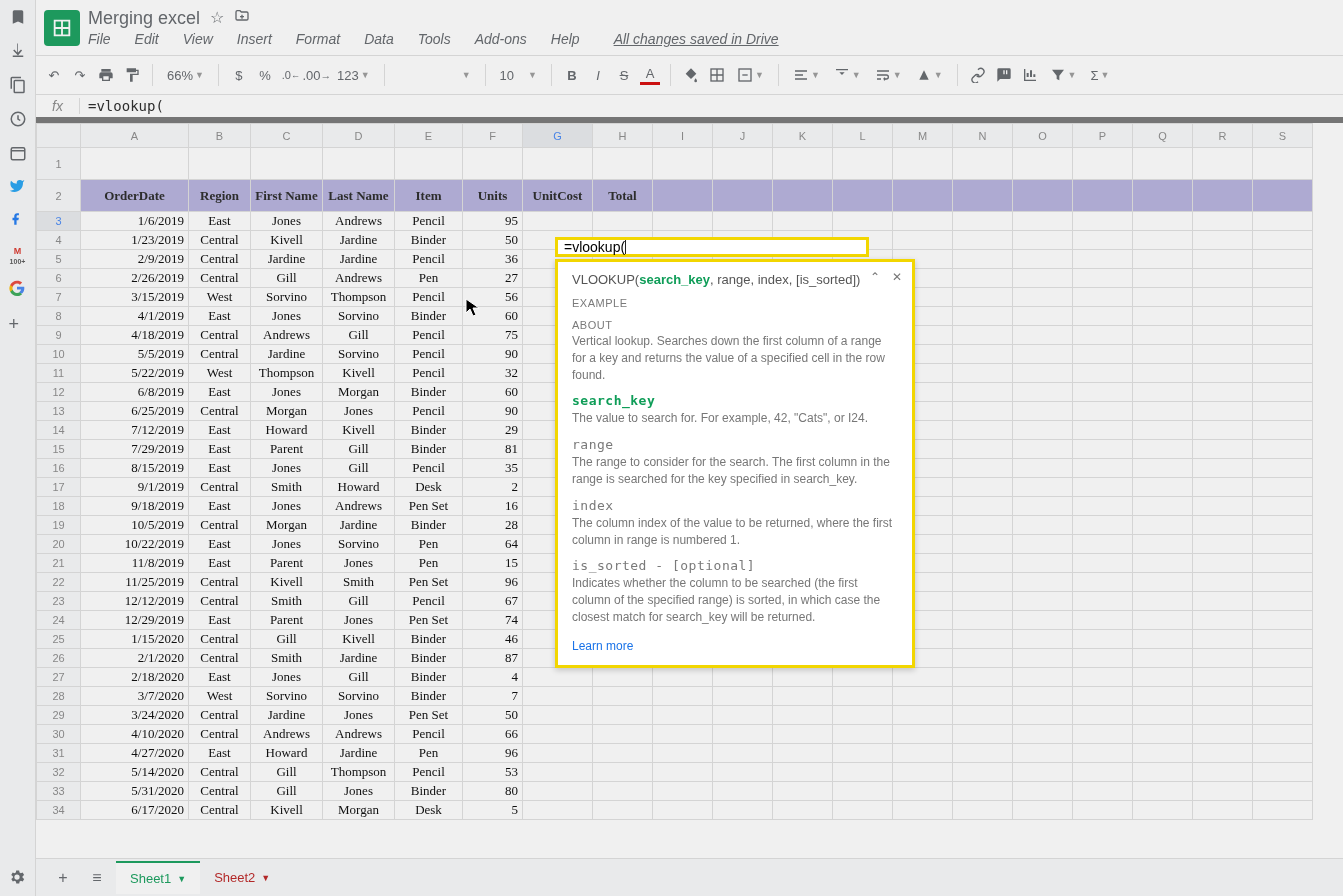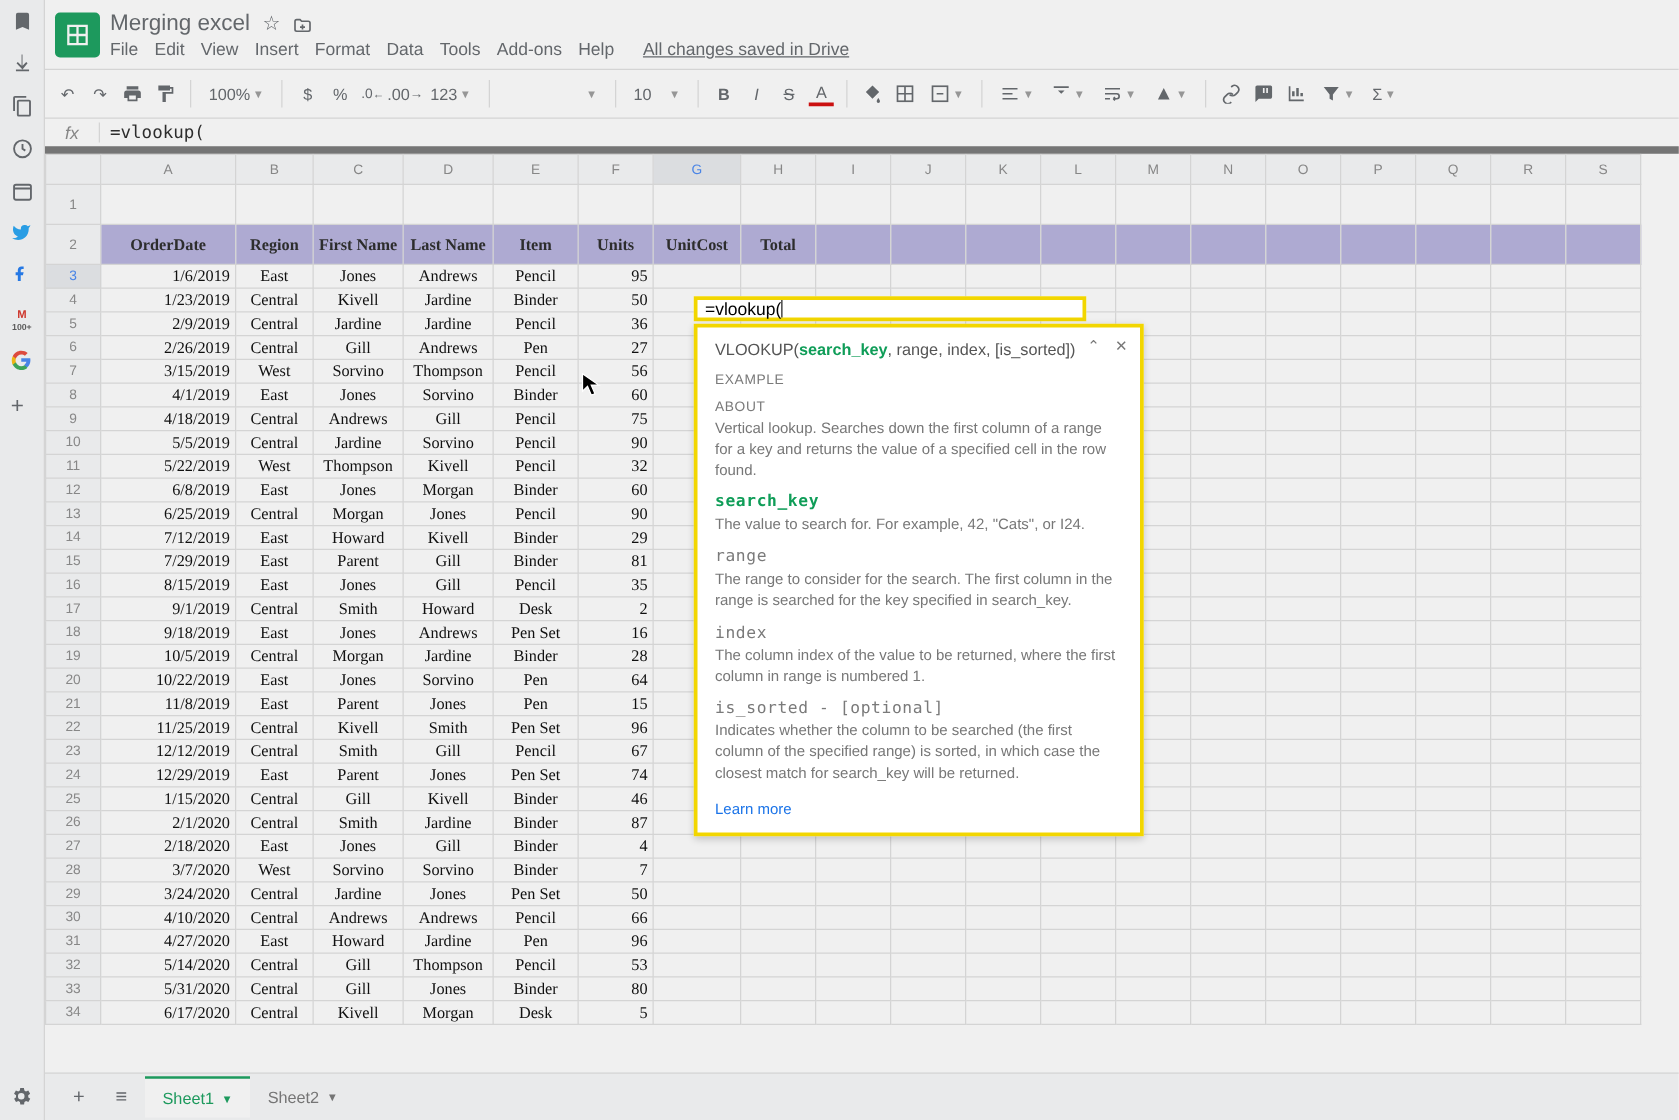--- a/index.html
+++ b/index.html
@@ -3,24 +3,24 @@
 <meta charset="utf-8">
 <style>
 * { margin:0; padding:0; box-sizing:border-box; font-family:Arial,sans-serif; }
 body { background:#fff; width:1343px; height:896px; overflow:hidden; position:relative; }
 .left-rail { position:absolute; left:0; top:0; width:36px; height:100%; background:#f8f9fa; border-right:1px solid #e0e0e0; display:flex; flex-direction:column; align-items:center; padding-top:8px; gap:16px; }
 .left-rail .ico { width:18px; height:18px; color:#5f6368; cursor:pointer; }
 .main { position:absolute; left:36px; top:0; right:0; bottom:0; display:flex; flex-direction:column; }
 .tbar { display:flex; align-items:center; padding:8px 8px 0 8px; gap:8px; }
 .doc-icon { width:36px; height:36px; background:#0f9d58; border-radius:4px; display:flex; align-items:center; justify-content:center; color:#fff; }
 .title-area { display:flex; flex-direction:column; gap:2px; }
-.title-row { display:flex; align-items:flex-end; gap:10px; }
+.title-row { display:flex; align-items:flex-start; gap:10px; }
 .doc-title { font-size:18px; color:#5f6368; }
 .star,.folder { color:#5f6368; cursor:pointer; }
-.menus { display:flex; gap:13px; color:#5f6368; font-size:14px; }
+.menus { display:flex; gap:24px; color:#5f6368; font-size:14px;font-style:italic; }
 .menus span { cursor:pointer; }
 .save-status { text-decoration:underline; color:#5f6368; font-size:14px; margin-left:10px; }
 .toolbar { height:40px; border-top:1px solid #e0e0e0; border-bottom:1px solid #e0e0e0; margin-top:8px; display:flex; align-items:center; padding:0 8px; gap:6px; color:#5f6368; font-size:13px; }
 .tb-ico { width:20px; height:20px; display:flex; align-items:center; justify-content:center; cursor:pointer; color:#5f6368; }
 .tb-sep { width:1px; height:22px; background:#e0e0e0; margin:0 4px; }
 .tb-drop { display:flex; align-items:center; gap:2px; padding:2px 4px; cursor:pointer; }
 .tb-drop .caret { font-size:9px; color:#999; }
 .text-color { border-bottom:3px solid #d50000; padding-bottom:1px; }
 .fbar { height:28px; display:flex; align-items:center; border-bottom:6px solid #737373; }
 .fx { width:44px; text-align:center; font-style:italic; color:#888; font-size:14px; border-right:1px solid #e0e0e0; }
@@ -32,21 +32,21 @@
 .ch { background:#f8f9fa; color:#888; font-weight:normal; font-size:11px; height:24px; }
 .ch.sel { background:#e8eaed; color:#4285f4; }
 .rh.sel { background:#e8eaed; color:#4285f4; }
 td { padding:0 4px; }
 .data-hdr td { background:#b4b0dd; color:#222; font-weight:bold; text-align:center; font-family:Georgia,serif; font-size:13px; height:32px; }
 .data-row td { font-family:Georgia,serif; font-size:13px; }
 .data-row td.r { text-align:right; }
 .data-row td.c { text-align:center; }
 .sheet-tabs { height:38px; border-top:1px solid #e0e0e0; display:flex; align-items:center; padding-left:12px; gap:4px; background:#f8f9fa; }
 .add-sheet,.all-sheets { width:30px; height:30px; display:flex; align-items:center; justify-content:center; cursor:pointer; color:#5f6368; }
-.tab { padding:8px 14px; cursor:pointer; font-size:13px; color:#737373; display:flex; align-items:center; gap:6px; }
+.tab { padding:8px 14px; cursor:pointer; font-size:13px; color:#b91c1c; display:flex; align-items:center; gap:6px; }
 .tab.active { background:#fff; color:#0f9d58; border-top:2px solid #0f9d58; }
 .settings-ico { position:absolute; left:8px; bottom:10px; color:#5f6368; cursor:pointer; }
 .edit-cell { position:absolute; border:3px solid #f2d600; background:#fff; font-family:monospace; font-size:14px; padding:2px 6px; display:flex; align-items:center; }
 .edit-cell .caret-blink { border-right:1px solid #222; height:14px; margin-left:0px; }
 .tooltip { position:absolute; border:3px solid #f2d600; background:#fff; box-shadow:0 2px 6px rgba(0,0,0,.2); padding:10px 14px; font-size:12px; color:#555; }
 .tooltip .sig { font-family:monospace; font-size:13px; }
 .tooltip .k { color:#0f9d58; font-weight:bold; }
 .tooltip .ctrl { position:absolute; top:8px; right:10px; display:flex; gap:12px; color:#777; }
 .tooltip .ctrl span { cursor:pointer; }
 .tooltip h6 { font-size:11px; color:#7a7a7a; margin:10px 0 2px; letter-spacing:.5px; font-weight:normal; }
@@ -157,21 +157,21 @@
           <path d="M19 8H5a3 3 0 00-3 3v6h4v4h12v-4h4v-6a3 3 0 00-3-3zm-3 11H8v-5h8v5zm3-12H5V3h14v4z"></path>
         </svg>
       </span>
     <span class="tb-ico">
         <svg viewBox="0 0 24 24" width="16" height="16" fill="currentColor">
           <path d="M18 4V2H4v6h14V6h2v4H9v12h4V12h9V4h-4z"></path>
         </svg>
       </span>
     <span class="tb-sep"></span>
     <span class="tb-drop">
-        <span>100%</span>
+        <span>66%</span>
         <span class="caret">▼</span>
       </span>
     <span class="tb-sep"></span>
     <span class="tb-ico">$</span>
     <span class="tb-ico">%</span>
     <span class="tb-ico" style="font-size:11px">.0<sub>←</sub></span>
     <span class="tb-ico" style="font-size:13px">.00<sub>→</sub></span>
     <span class="tb-drop">
         <span>123</span>
         <span class="caret">▼</span>

